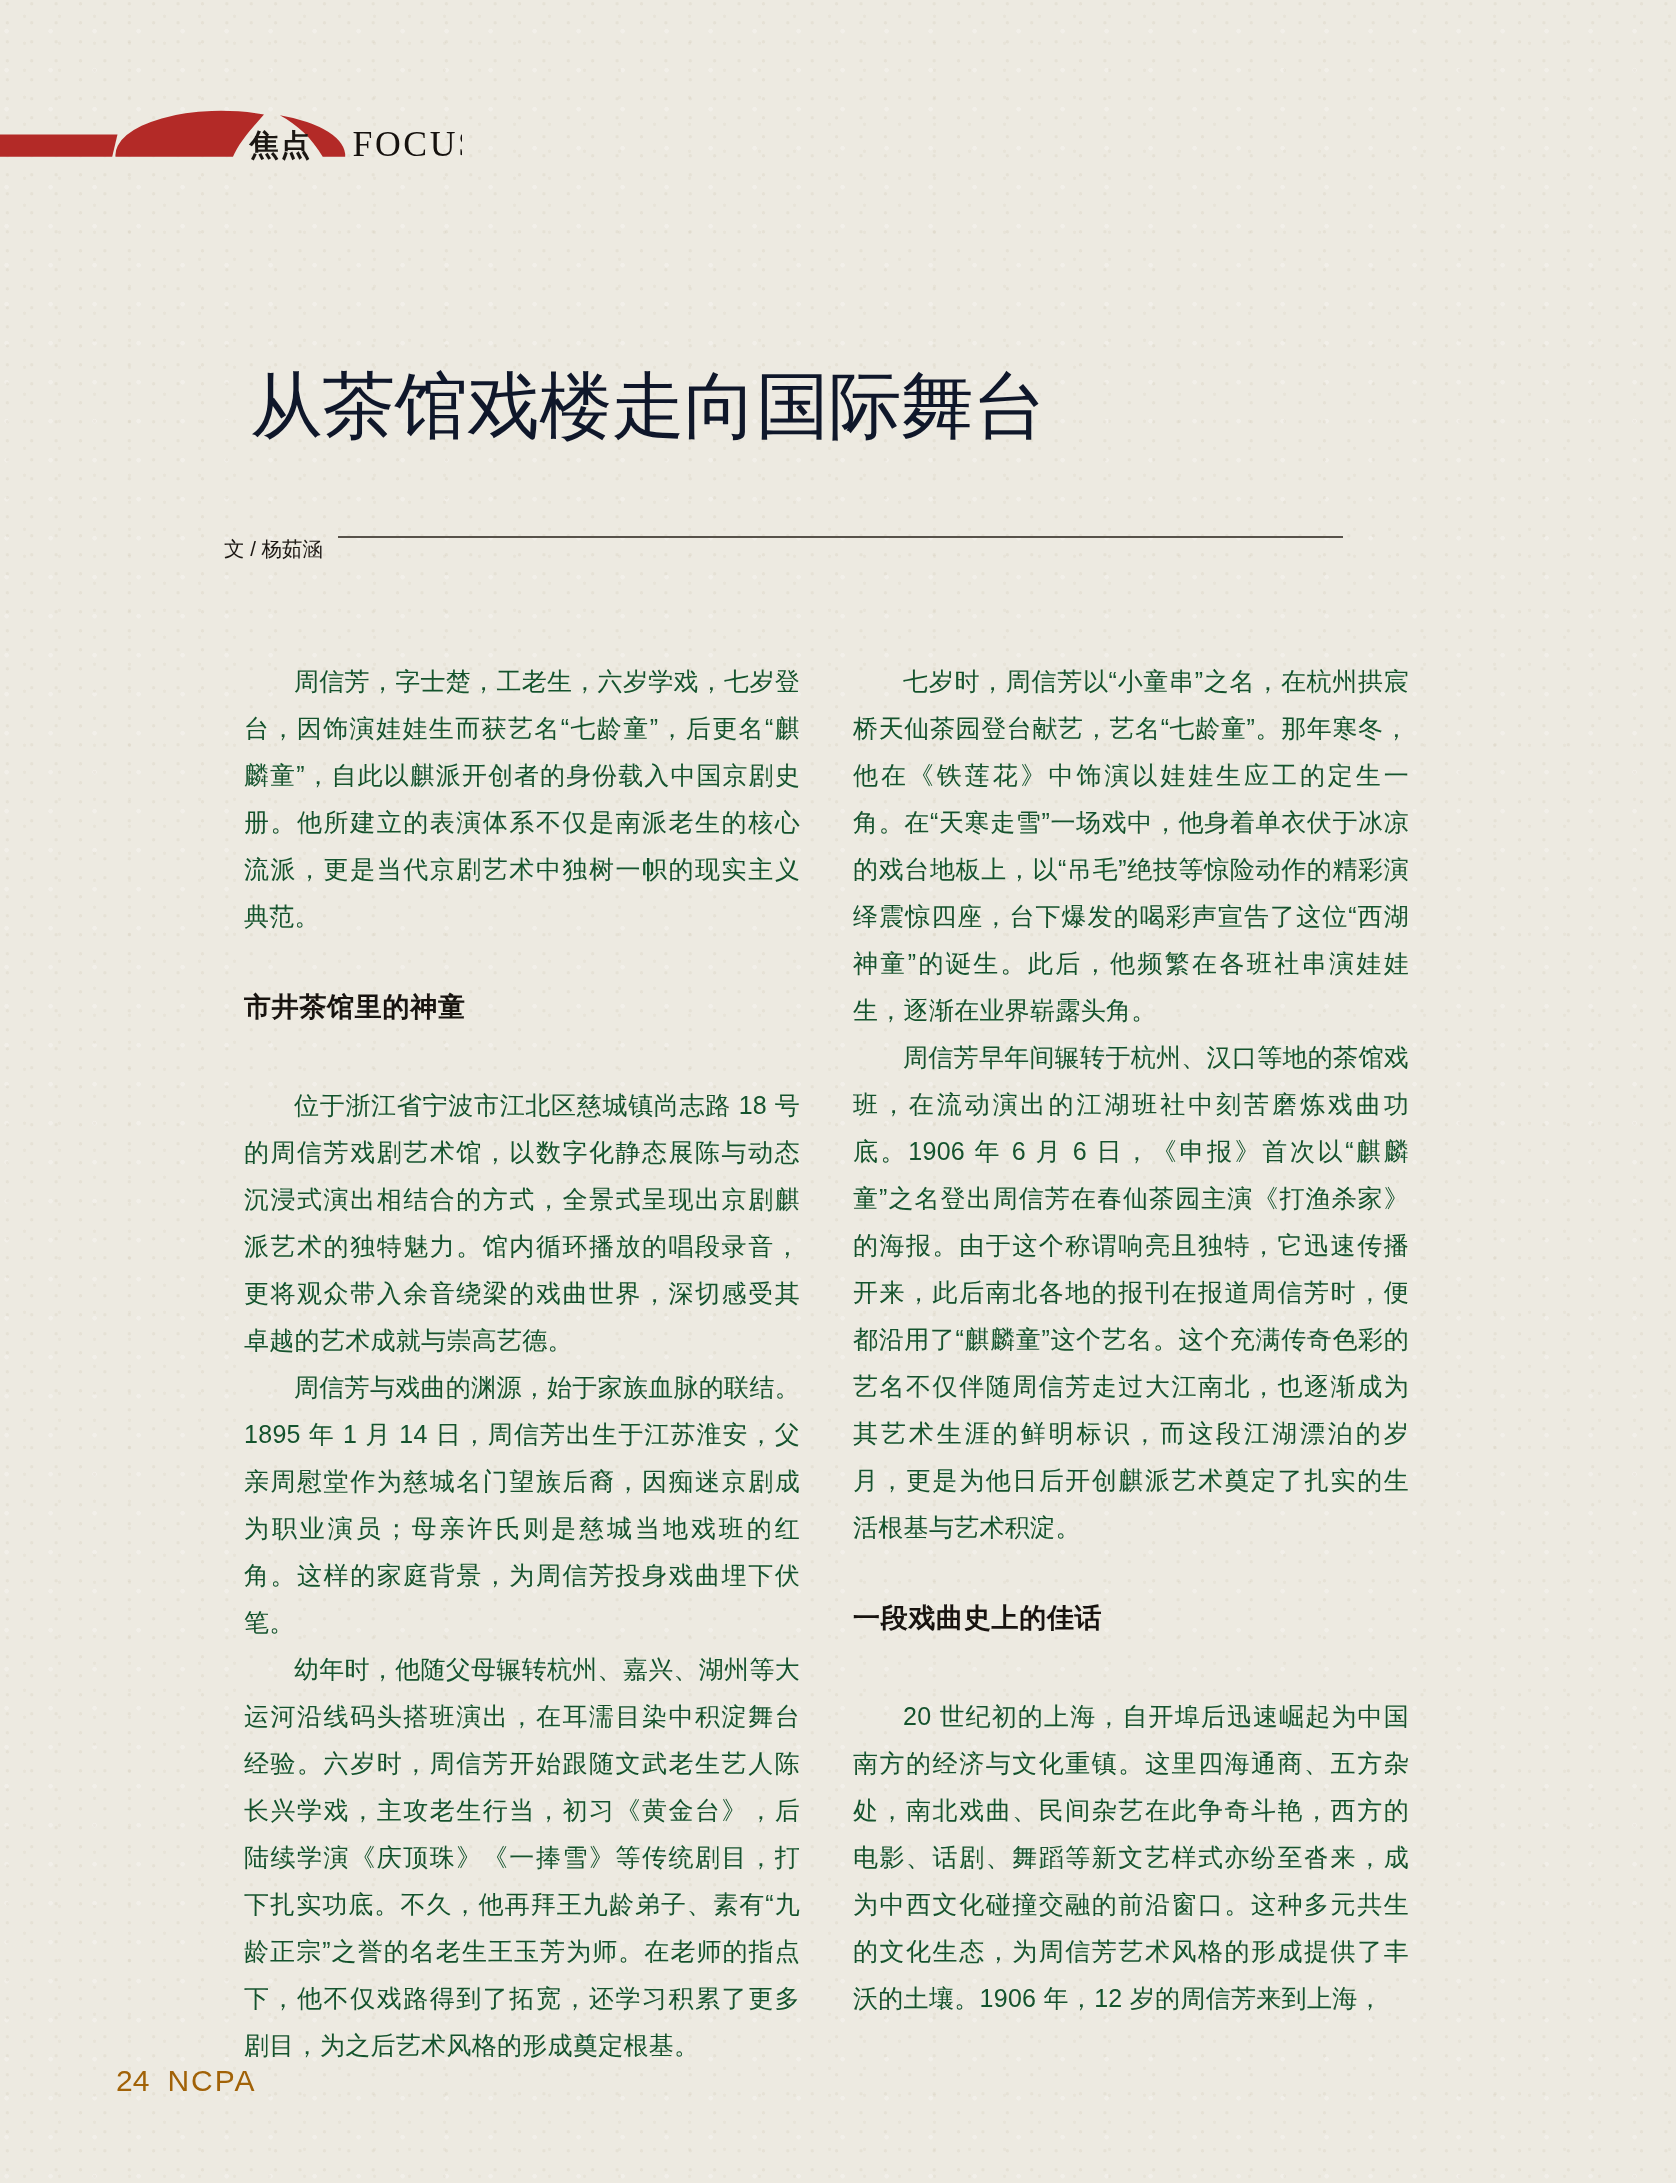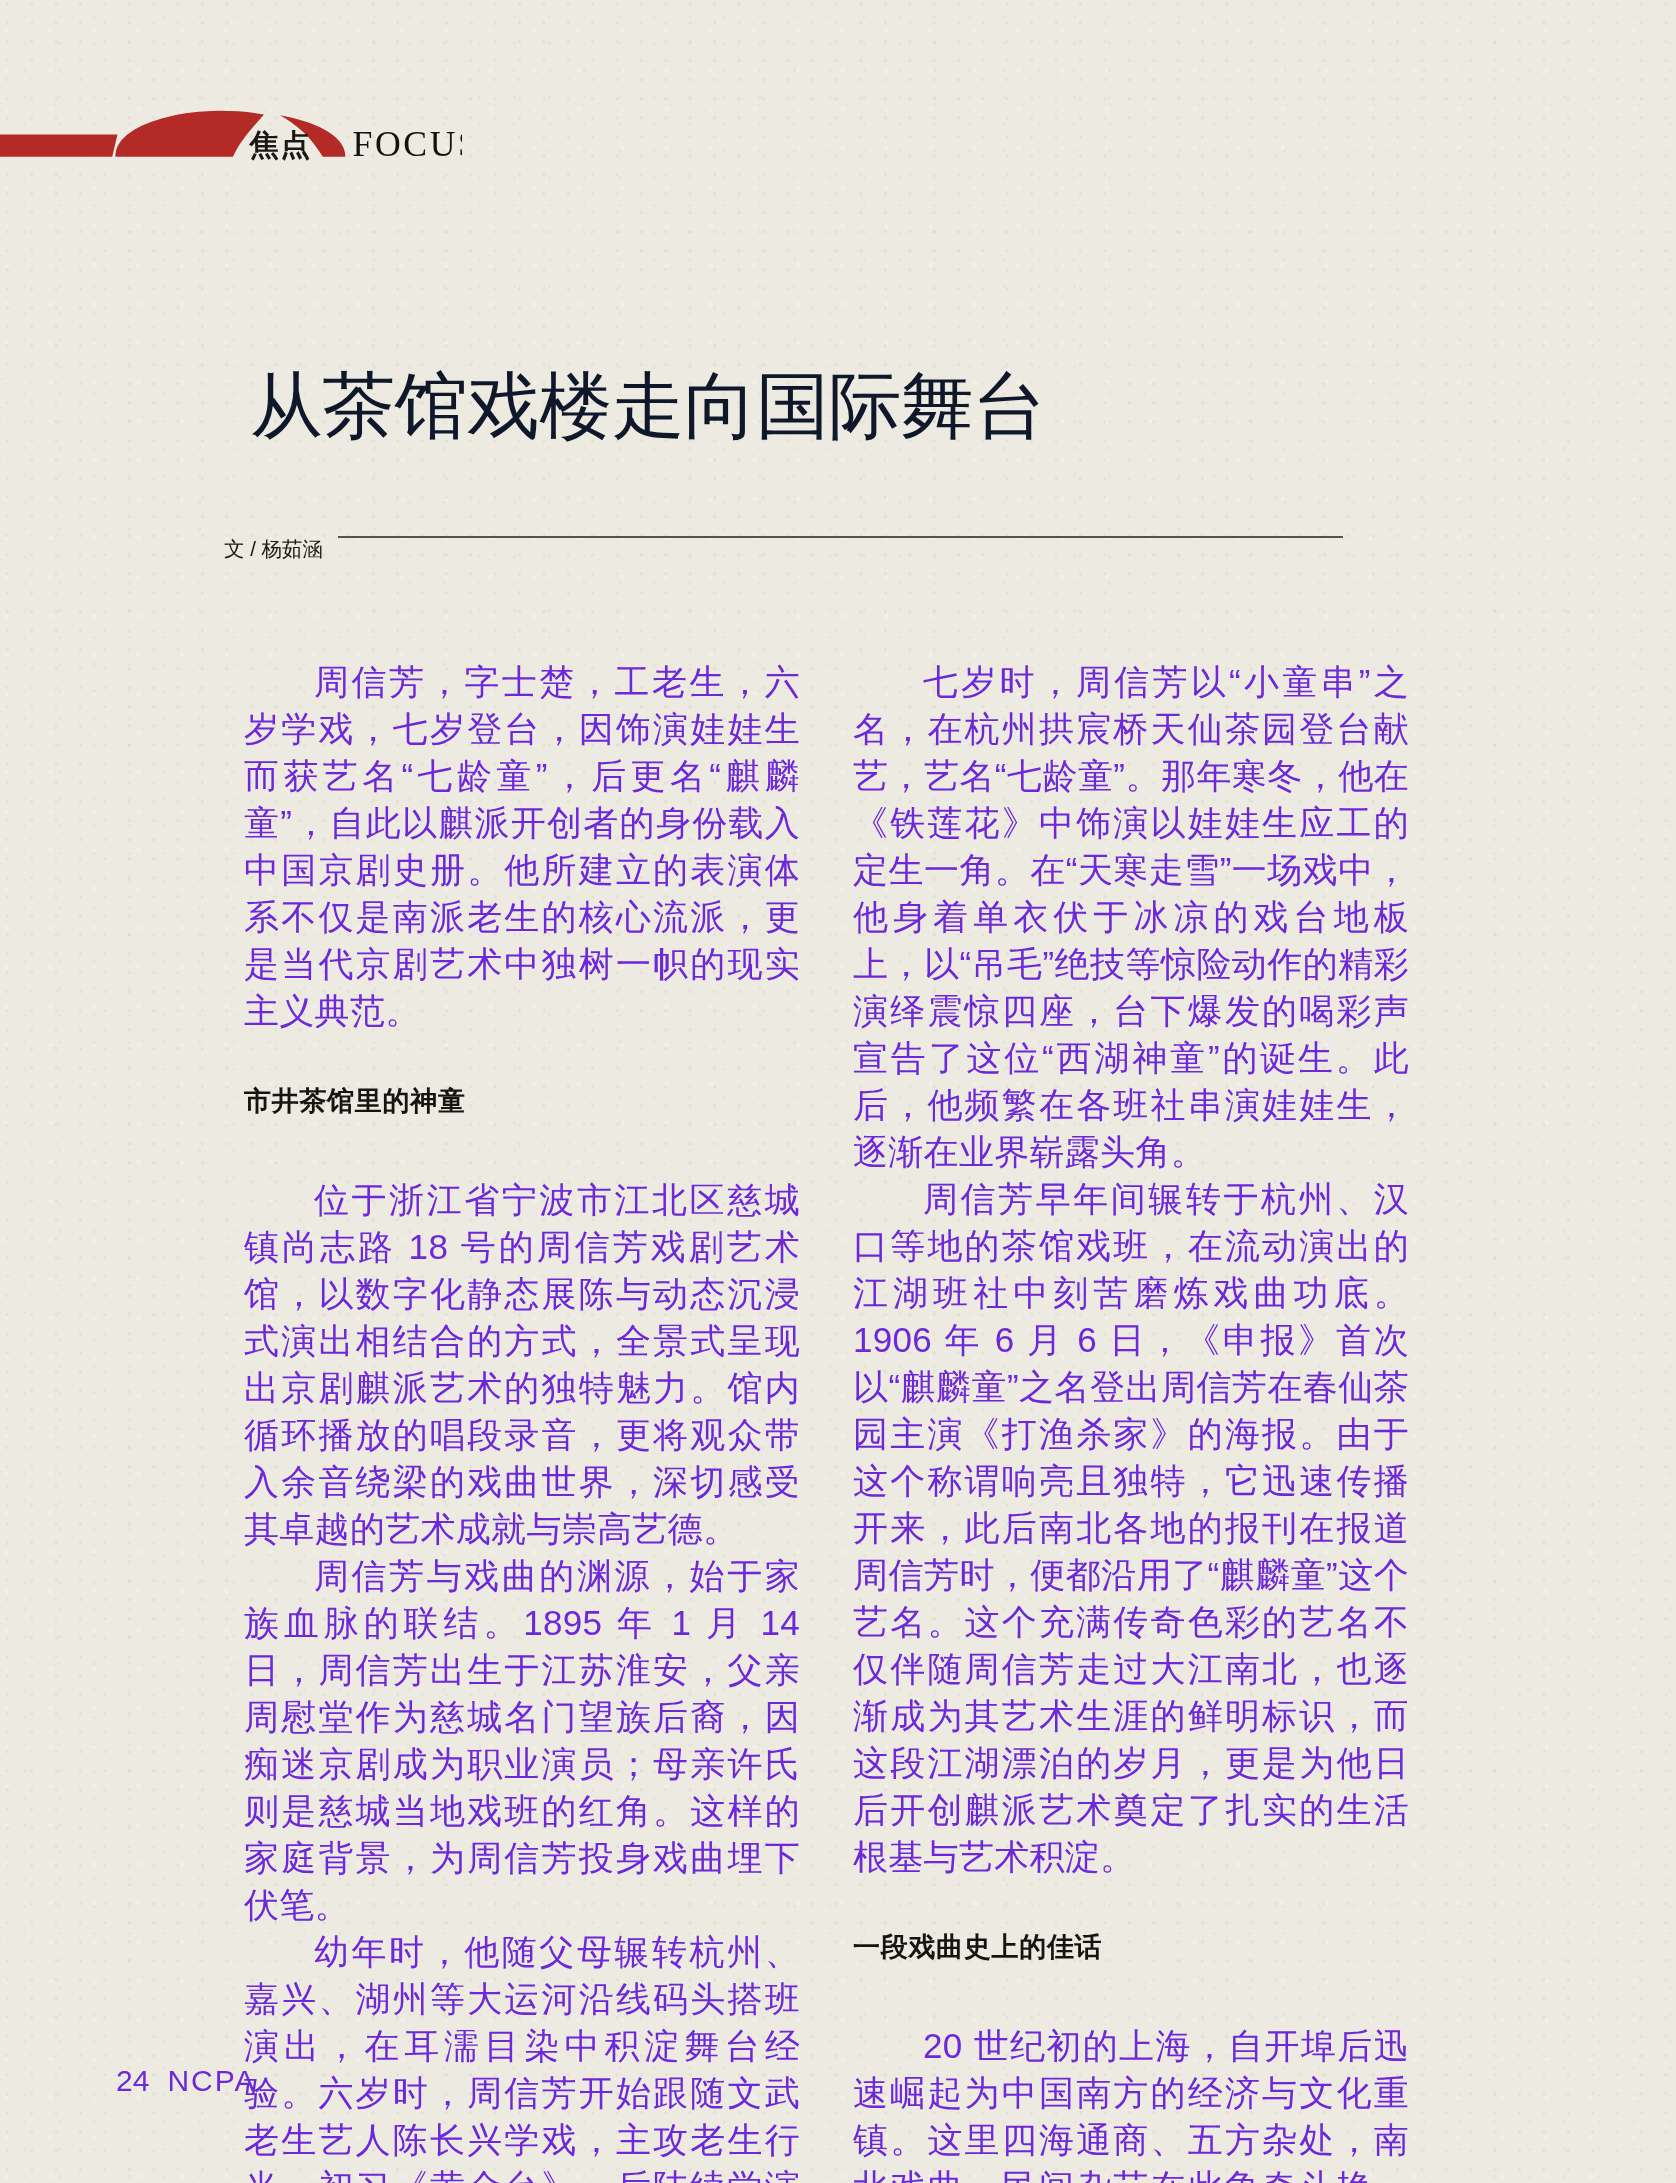--- a/index.html
+++ b/index.html
@@ -55,39 +55,39 @@
     height:0;
     border-top:2px solid #57524a;
     margin-left:14.5px;
   }
   .body-columns{
     position:absolute;left:244px;top:658px;width:1165px;
     display:flex;gap:53px;
   }
   .col{width:556px;}
   .col p{
-    font-size:35px;
+    font-size:25px;
     line-height:47px;
     text-align:justify;
     text-justify:inter-character;
     text-indent:2em;
-    color:#6d28d9;
+    color:#14532d;
     letter-spacing:0.3px;
   }
   .col h2{
     font-size:27px;
     line-height:47px;
     font-weight:bold;
     color:#17130f;
     margin:44px 0 51px 0;
     letter-spacing:0.7px;
   }
   .page-footer{
     position:absolute;left:116px;top:2064px;
-    font-size:30px;line-height:34px;color:#6d28d9;
+    font-size:30px;line-height:34px;color:#a16207;
     display:flex;align-items:baseline;
   }
   .page-footer .brand{margin-left:18px;letter-spacing:2px;}
   .logo-cn{
     font-family:"Liberation Sans", sans-serif;
     font-weight:bold;
     font-size:45px;
     letter-spacing:2px;
     fill:#1b1713;
   }

